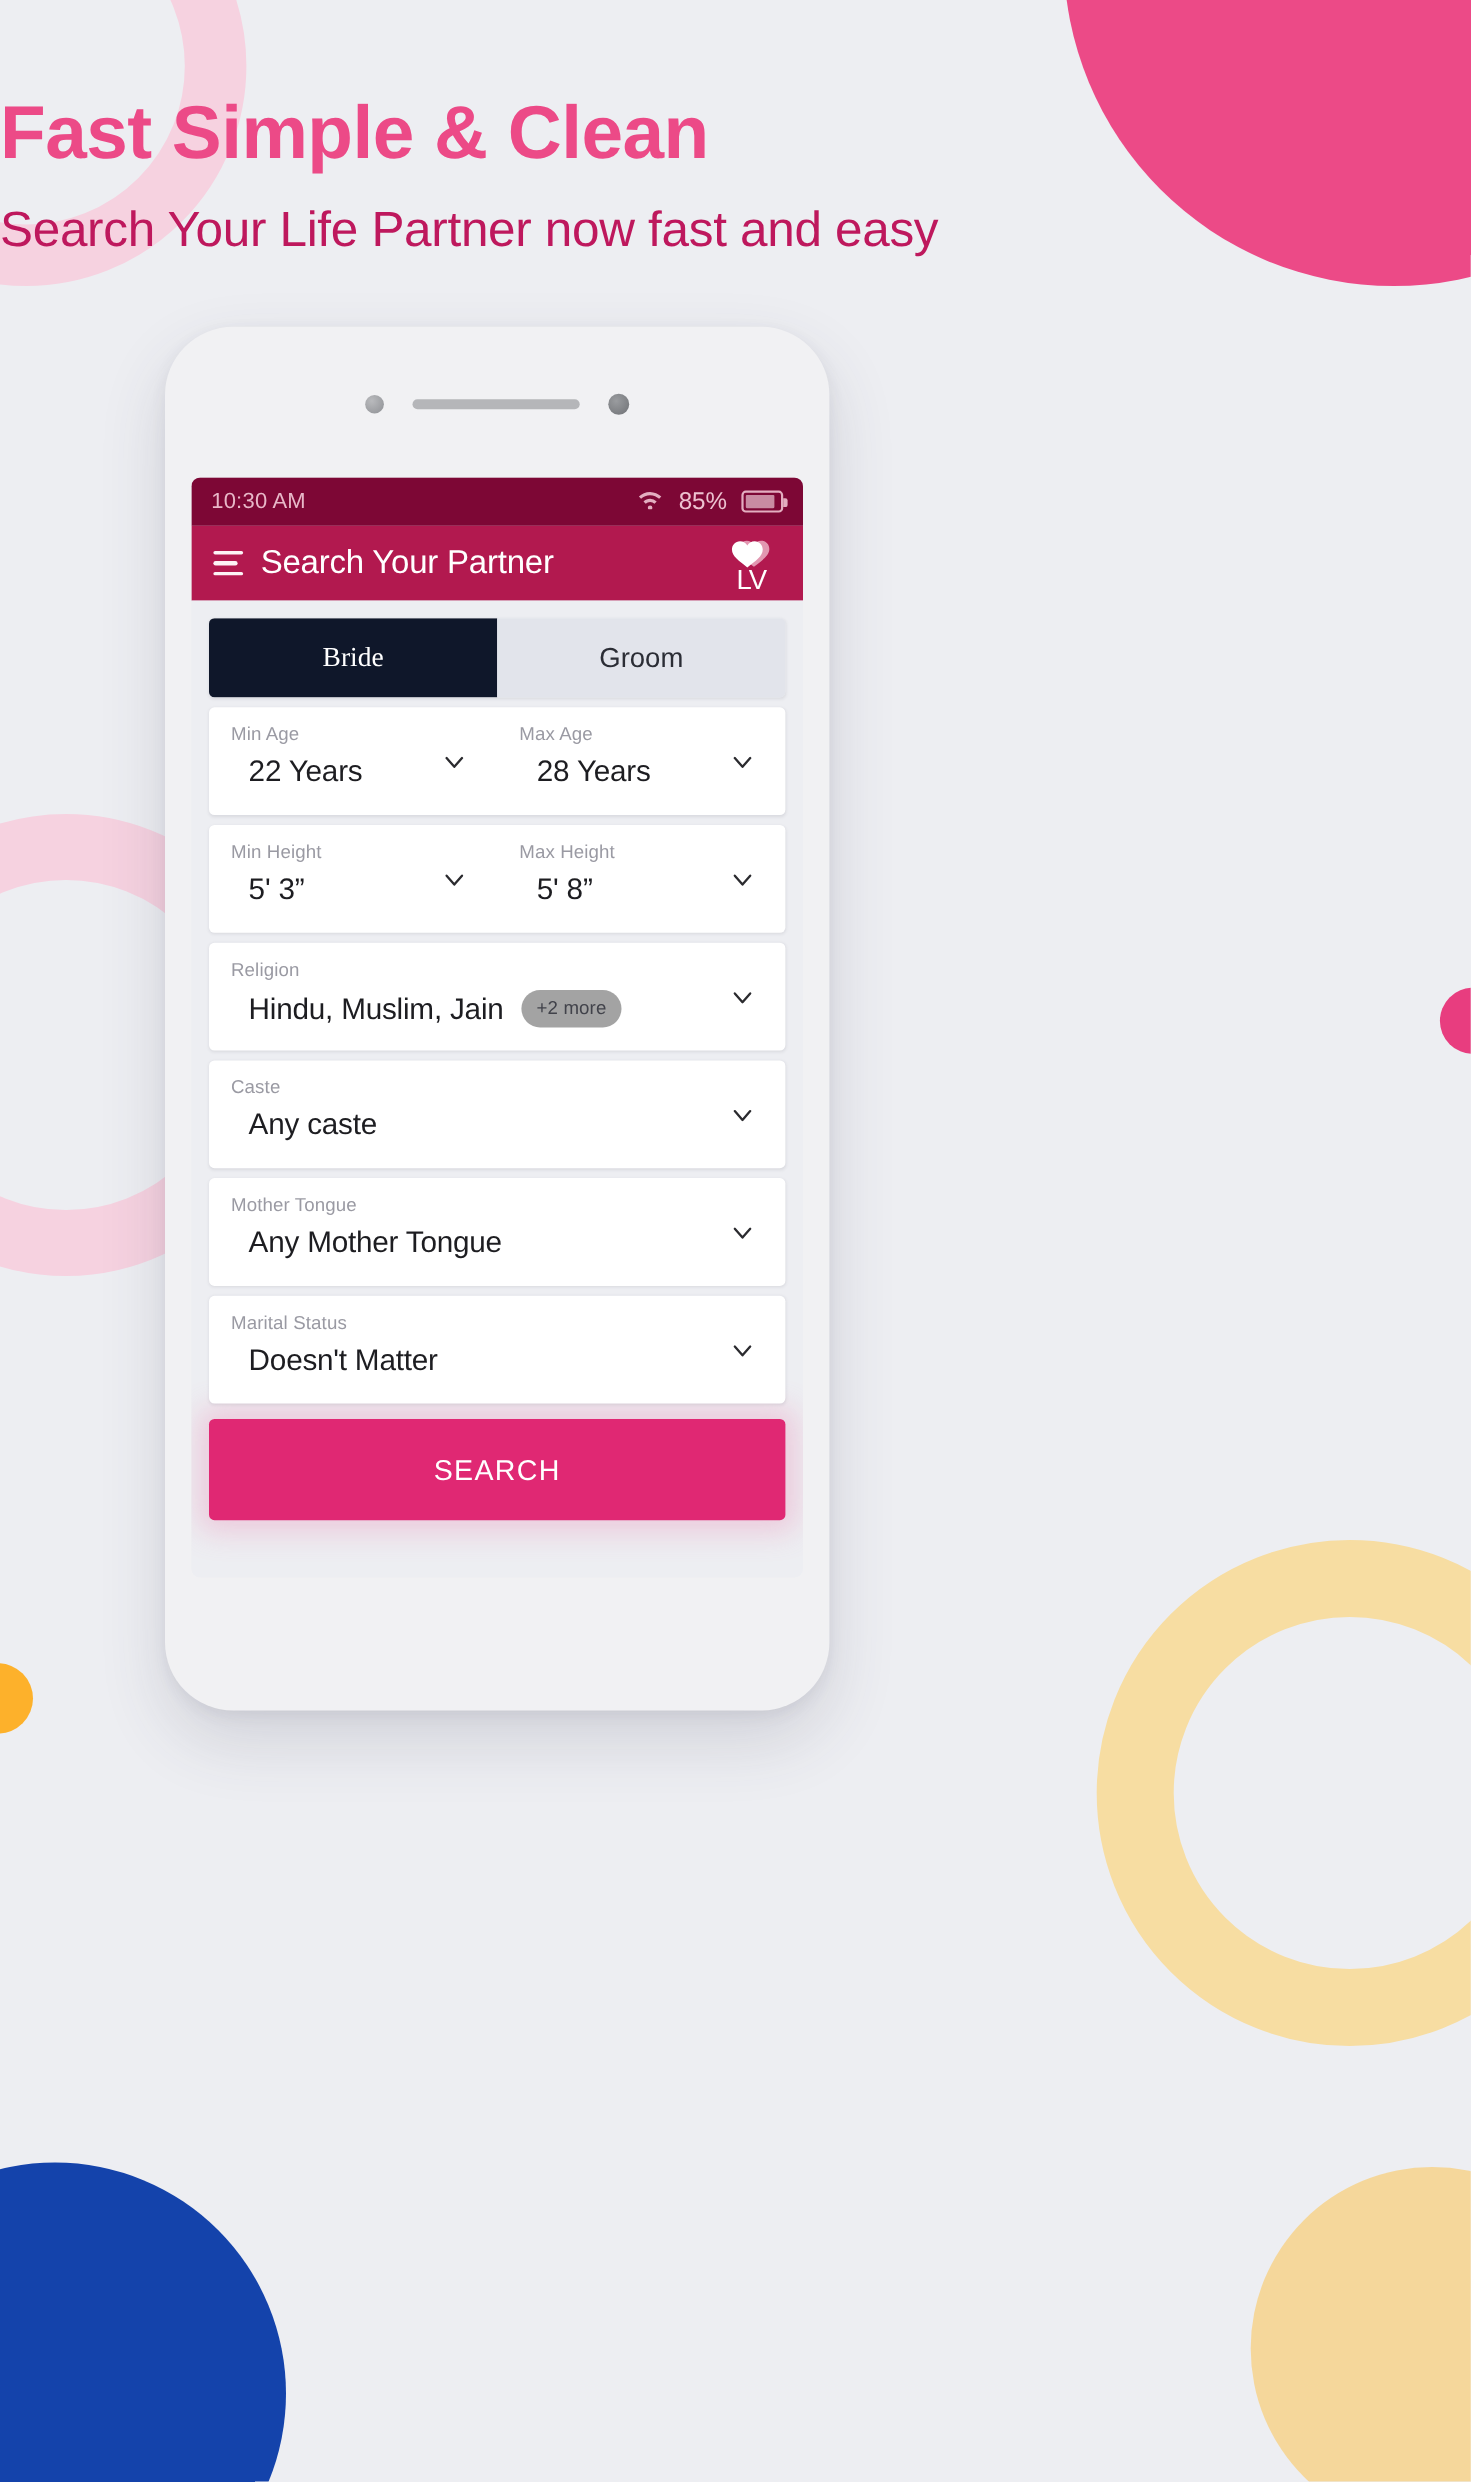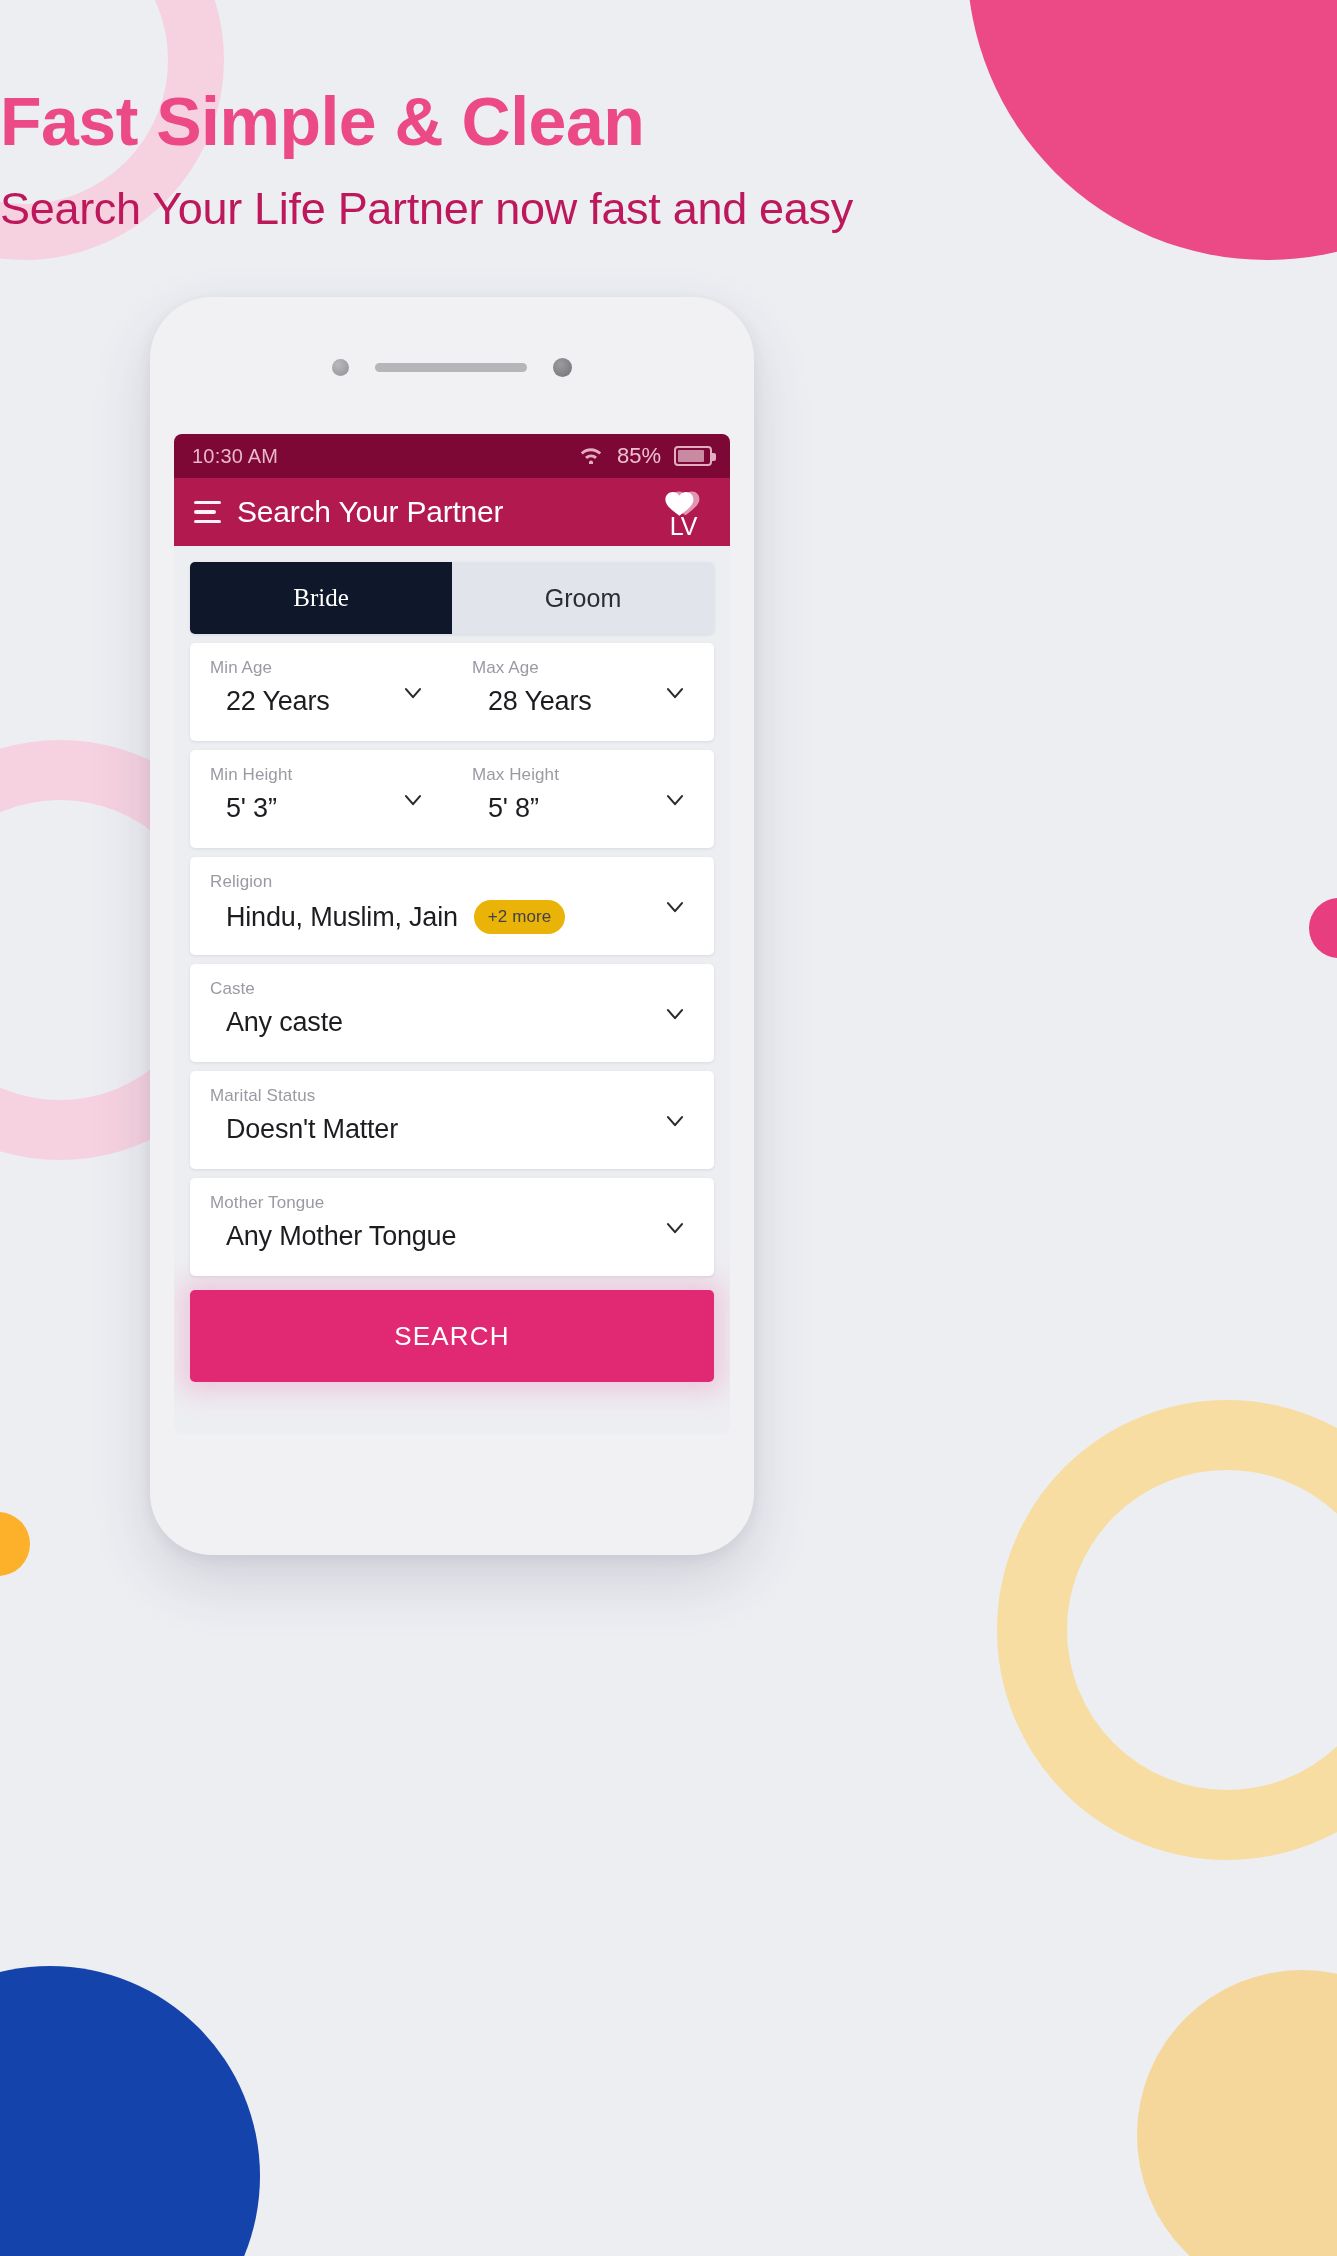--- a/index.html
+++ b/index.html
@@ -281,21 +281,21 @@
   .chev {
     position: absolute;
     right: 28px;
     top: 50%;
     transform: translateY(-45%);
     width: 22px;
     height: 22px;
   }
   .chev svg { display: block; }
   .pill {
-    background: #eab308;
+    background: #a3a3a3;
     color: #41424a;
     font-size: 17px;
     border-radius: 18px;
     padding: 7px 14px;
     letter-spacing: 0.1px;
     white-space: nowrap;
   }
 
   .search-btn {
     margin-top: 14px;
@@ -444,34 +444,34 @@
         </div>
         <span class="chev">
           <svg width="22" height="22" viewBox="0 0 22 22">
               <path d="M4 7l7 8 7-8" fill="none" stroke="#2b2b2f" stroke-width="2.1" stroke-linecap="round" stroke-linejoin="round"></path>
             </svg>
         </span>
       </div>
 
       <div class="field-card">
         <div class="field-half">
-          <div class="field-label">Marital Status</div>
-          <div class="field-value">Doesn't Matter</div>
+          <div class="field-label">Mother Tongue</div>
+          <div class="field-value">Any Mother Tongue</div>
         </div>
         <span class="chev">
           <svg width="22" height="22" viewBox="0 0 22 22">
               <path d="M4 7l7 8 7-8" fill="none" stroke="#2b2b2f" stroke-width="2.1" stroke-linecap="round" stroke-linejoin="round"></path>
             </svg>
         </span>
       </div>
 
       <div class="field-card">
         <div class="field-half">
-          <div class="field-label">Mother Tongue</div>
-          <div class="field-value">Any Mother Tongue</div>
+          <div class="field-label">Marital Status</div>
+          <div class="field-value">Doesn't Matter</div>
         </div>
         <span class="chev">
           <svg width="22" height="22" viewBox="0 0 22 22">
               <path d="M4 7l7 8 7-8" fill="none" stroke="#2b2b2f" stroke-width="2.1" stroke-linecap="round" stroke-linejoin="round"></path>
             </svg>
         </span>
       </div>
 
       <div class="search-btn">SEARCH</div>
 

